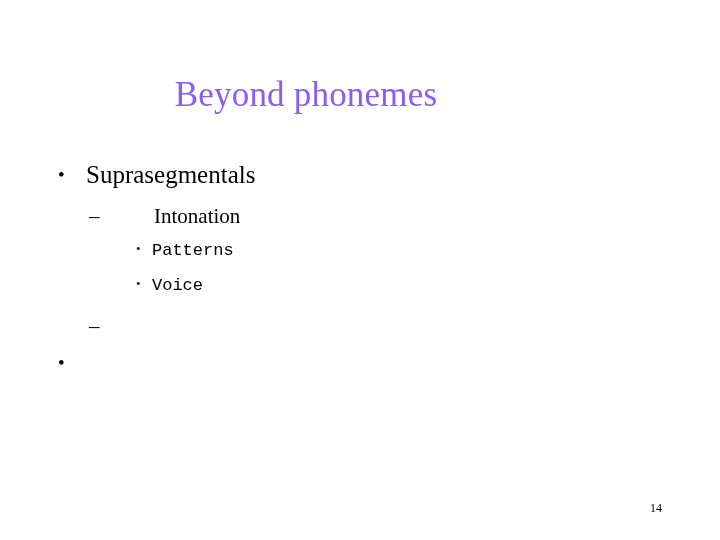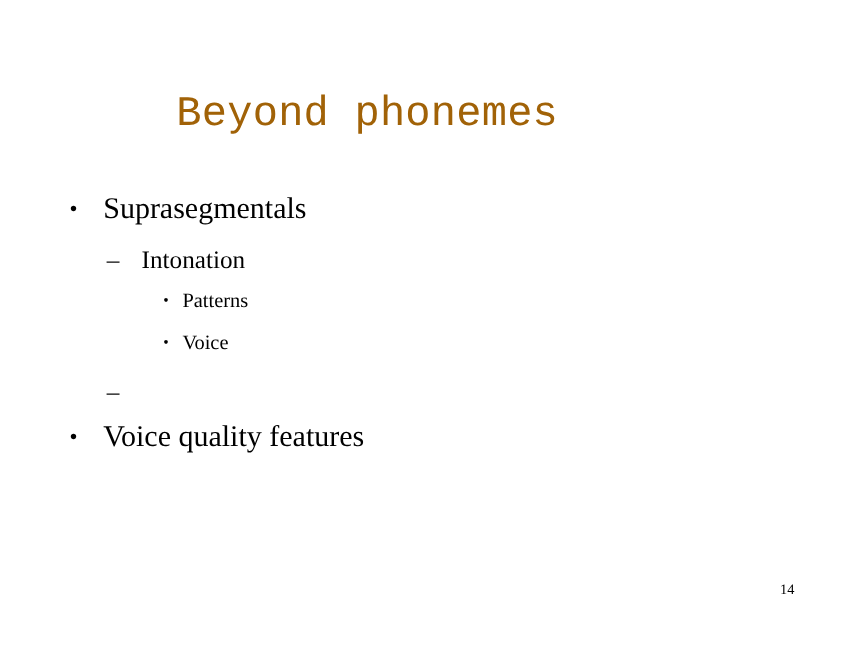--- a/index.html
+++ b/index.html
@@ -22,23 +22,22 @@
   }
   .slide-title {
     position: absolute;
     top: 74px;
     left: 0;
     width: 612px;
     text-align: center;
     font-size: 35px;
     line-height: 42px;
     letter-spacing: 0.2px;
-    color: #a16207;
+    color: #8b5cf6;
     white-space: nowrap;
-    font-family: Liberation Mono, monospace;
   }
   .body-list {
     position: absolute;
     top: 160px;
     left: 0;
     width: 720px;
   }
   .bullet-row {
     display: flex;
     align-items: baseline;
@@ -79,46 +78,48 @@
     font-size: 21px;
     line-height: 26px;
     height: 37px;
   }
   .lvl2 .marker {
     width: 29px;
     font-size: 21px;
   }
   .lvl2 .btext {
     font-size: 21px;
+    margin-left: 36px;
   }
 
   
   .lvl3 {
     padding-left: 136px;
     font-size: 17px;
     line-height: 21px;
     height: 35px;
   }
   .lvl3 .marker {
     width: 16px;
     font-size: 13px;
     transform: translateY(-2px);
   }
   .lvl3 .btext {
     font-size: 17px;
+    font-family: Liberation Mono, monospace;
   }
 
   .gap-before {
     margin-top: 3px;
   }
 
   .page-number {
     position: absolute;
     right: 58px;
-    bottom: 42px;
+    bottom: 25px;
     font-size: 12px;
     line-height: 14px;
     color: #000000;
   }
 </style>
 </head>
 <body>
 
 <div class="slide">
 
@@ -145,20 +146,19 @@
       <span class="marker">•</span>
       <span class="btext">Voice</span>
     </div>
 
     <div class="bullet-row lvl2 gap-before">
       <span class="marker">–</span>
     </div>
 
     <div class="bullet-row lvl1">
       <span class="marker">•</span>
-      <span class="btext">Voice quality features</span>
     </div>
 
   </div>
 
   <div class="page-number">14</div>
 
 </div>
 
 </body></html>

